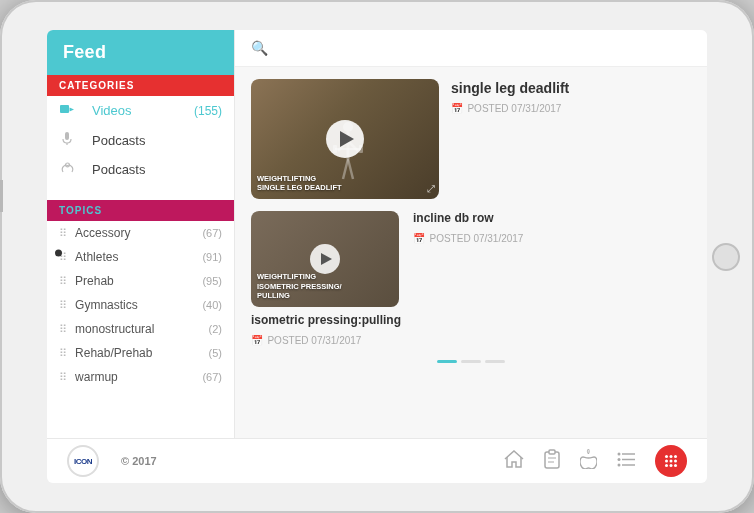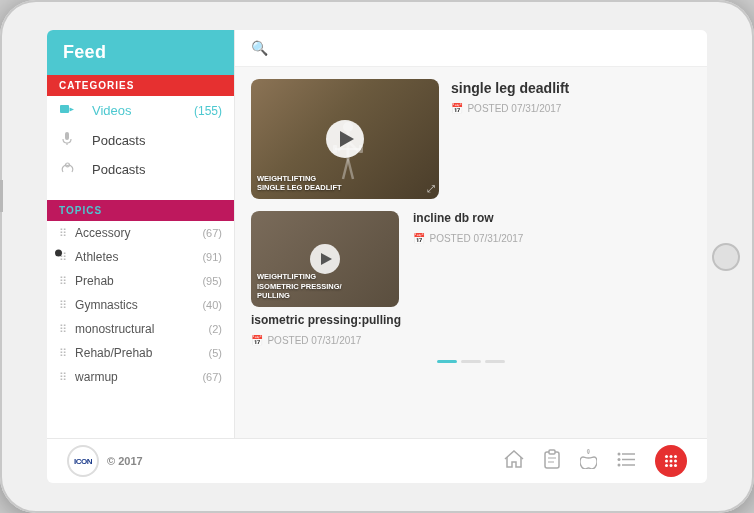--- a/index.html
+++ b/index.html
@@ -306,21 +306,21 @@
       background: #fff;
       border-top: 1px solid #e8e8e8;
       display: flex;
       align-items: center;
       padding: 6px 20px;
       gap: 0;
     }
     .nav-logo {
       display: flex;
       align-items: center;
-      gap: 8px;
+      gap: 22px;
       margin-right: auto;
     }
     .logo-circle {
       width: 32px;
       height: 32px;
       border-radius: 50%;
       background: #fff;
       border: 2px solid #ddd;
       display: flex;
       align-items: center;

